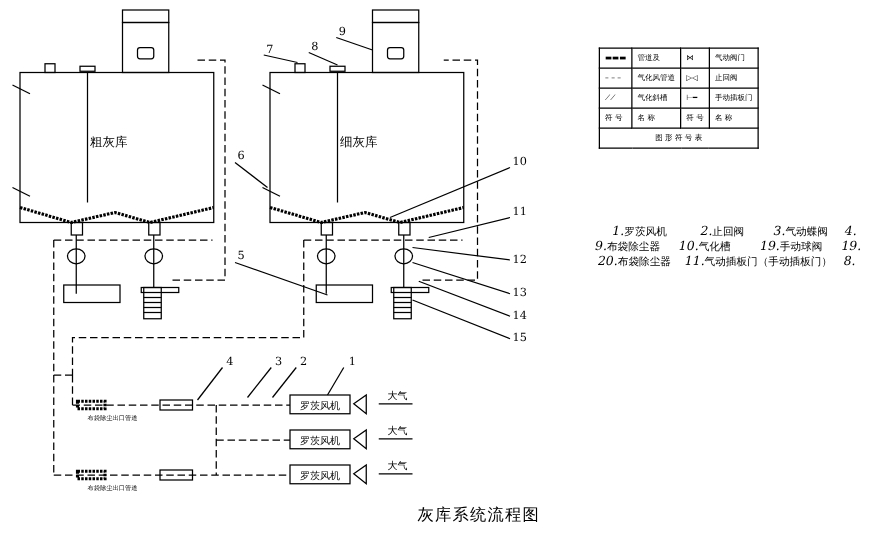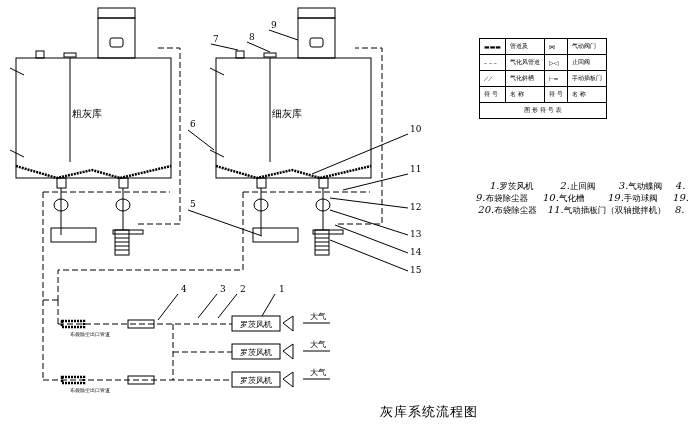--- a/index.html
+++ b/index.html
@@ -7,21 +7,21 @@
   svg { position:absolute; left:0; top:0; }
   .ln { stroke:#000; stroke-width:1; fill:none; }
   .dash { stroke:#000; stroke-width:1; fill:none; stroke-dasharray:6,3; }
   .hatch { stroke:#000; stroke-width:2.5; fill:none; stroke-dasharray:2,1; }
   .txt { font-family:"DejaVu Sans", sans-serif; fill:#000; }
   .num { font-family:"DejaVu Serif", serif; font-size:9px; fill:#000; }
   .legend { position:absolute; left:472px; top:180px; font-size:8.5px; color:#000; line-height:12px;text-align:center; }
   .legend .row { white-space:nowrap; }
   .legend .row span { display:inline-block; }
   .legend .it { font-family:"DejaVu Serif", serif; font-style:italic; font-size:10px; }
-  .title { position:absolute; left:334px; top:403px; font-size:13px; letter-spacing:1px;margin-left:46px; }
+  .title { position:absolute; left:334px; top:403px; font-size:13px; letter-spacing:1px; }
   table.sym { position:absolute; left:479px; top:38px; border-collapse:collapse; font-size:6px; }
   table.sym td { border:1px solid #000; height:15px; padding:0 4px; }
 </style>
 </head>
 <body>
 
 <svg width="700" height="434" viewBox="0 0 700 434">
 
   <g>
     <rect x="16" y="58" width="155" height="120" class="ln"></rect>
@@ -188,18 +188,18 @@
     <span><span class="it">4.</span></span>
   </div>
   <div class="row">
     <span style="width:60px"><span class="it">9.</span><span>布袋除尘器</span></span>
     <span style="width:58px"><span class="it">10.</span><span>气化槽</span></span>
     <span style="width:75px"><span class="it">19.</span><span>手动球阀</span></span>
     <span><span class="it">19.</span></span>
   </div>
   <div class="row">
     <span style="width:62px"><span class="it">20.</span><span>布袋除尘器</span></span>
-    <span style="width:131px"><span class="it">11.</span><span>气动插板门（双轴搅拌机）</span></span>
+    <span style="width:131px"><span class="it">11.</span><span>气动插板门（手动插板门）</span></span>
     <span><span class="it">8.</span></span>
   </div>
 </div>
 
 <div class="title">灰库系统流程图</div>
 
 </body></html>

